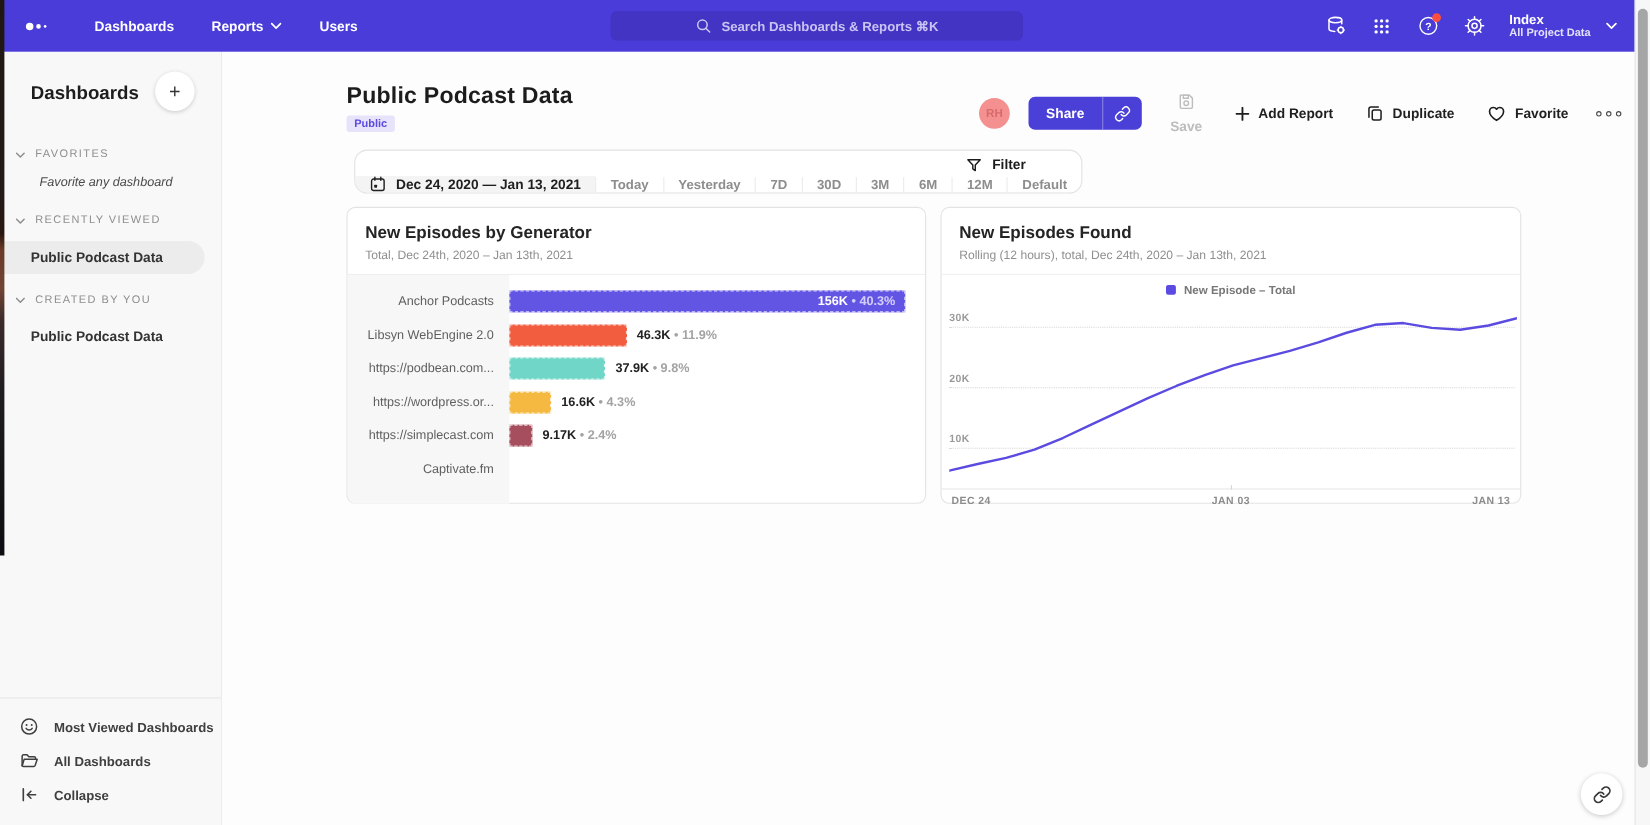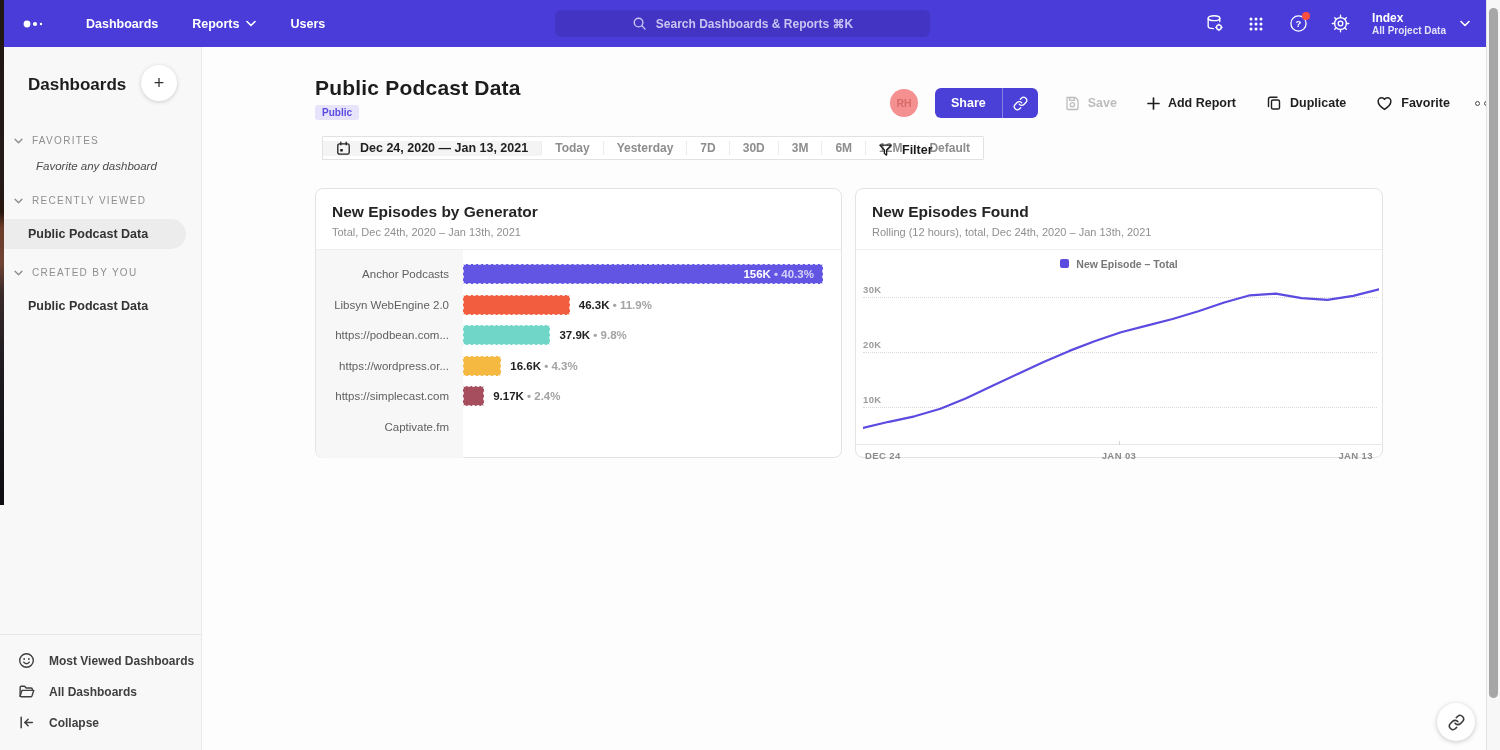--- a/index.html
+++ b/index.html
@@ -79,22 +79,22 @@
     display:flex; align-items:center; }
   .share-link { width:36px; display:flex; align-items:center; justify-content:center;
     border-left:1px solid rgba(255,255,255,.35); }
   .action-btn { display:flex; align-items:center; gap:8px; font-size:12.5px;
     font-weight:700; color:#1f1f1f; cursor:pointer; }
   .action-btn.disabled { color:#bdbdbd; cursor:default; }
   .more-dots { display:flex; gap:4px; cursor:pointer; }
   .more-dots i { width:5px; height:5px; border:1.4px solid #4a4a4a;
     border-radius:50%; display:block; }
 
-  .toolbar { position:absolute; left:120px; top:89px; height:24px; display:flex;
-    align-items:center; border:1px solid #e2e2e2; border-radius:1px;
+  .toolbar { position:absolute; left:120px; top:89px; height:40px; display:flex;
+    align-items:flex-end; border:1px solid #e2e2e2; border-radius:12px;
     background:#fff; overflow:hidden; }
   .seg { display:flex; align-items:center; padding:0 13px; font-size:12px;
     font-weight:600; color:#8d8d8d; border-left:1px solid #ececec; cursor:pointer; }
   .seg.date { background:#f4f4f4; border-left:none; gap:9px; color:#1f1f1f;
     font-size:12.5px; font-weight:700; }
   .filter { position:absolute; left:676px; top:89px; height:28px; display:flex;
     align-items:center; gap:9px; font-size:12.5px; font-weight:700; color:#1c1c1c;
     cursor:pointer; }
 
   
@@ -311,21 +311,21 @@
     <div class="avatar">RH</div>
     <div class="share-split">
       <div class="share-main">Share</div>
       <div class="share-link">
         <svg width="15" height="15" viewBox="0 0 24 24">
           <path d="M10 13a5 5 0 0 0 7.54.54l3-3a5 5 0 0 0-7.07-7.07l-1.72 1.71" fill="none" stroke="#fff" stroke-width="2.1" stroke-linecap="round"></path>
           <path d="M14 11a5 5 0 0 0-7.54-.54l-3 3a5 5 0 0 0 7.07 7.07l1.71-1.71" fill="none" stroke="#fff" stroke-width="2.1" stroke-linecap="round"></path>
         </svg>
       </div>
     </div>
-    <div class="action-btn disabled" style="margin-left:26px;">
+    <div class="action-btn disabled" style="margin-left:26px;flex-direction:column;">
       <svg width="16" height="16" viewBox="0 0 16 16">
         <path d="M3 2.5h8.3L14 5.2v8.3a1 1 0 0 1-1 1H4a1 1 0 0 1-1-1v-10a1 1 0 0 1 1-1z" fill="none" stroke="#bdbdbd" stroke-width="1.3" stroke-linejoin="round"></path>
         <circle cx="8.4" cy="9.8" r="2.1" fill="none" stroke="#bdbdbd" stroke-width="1.3"></circle>
         <path d="M5.7 2.5h4.6v2.8H5.7z" fill="none" stroke="#bdbdbd" stroke-width="1.2"></path>
       </svg>
       <span>Save</span>
     </div>
     <div class="action-btn" style="margin-left:30px;">
       <svg width="13" height="13" viewBox="0 0 13 13">
         <path d="M6.5 1v11M1 6.5h11" stroke="#1f1f1f" stroke-width="1.7" stroke-linecap="round"></path>

